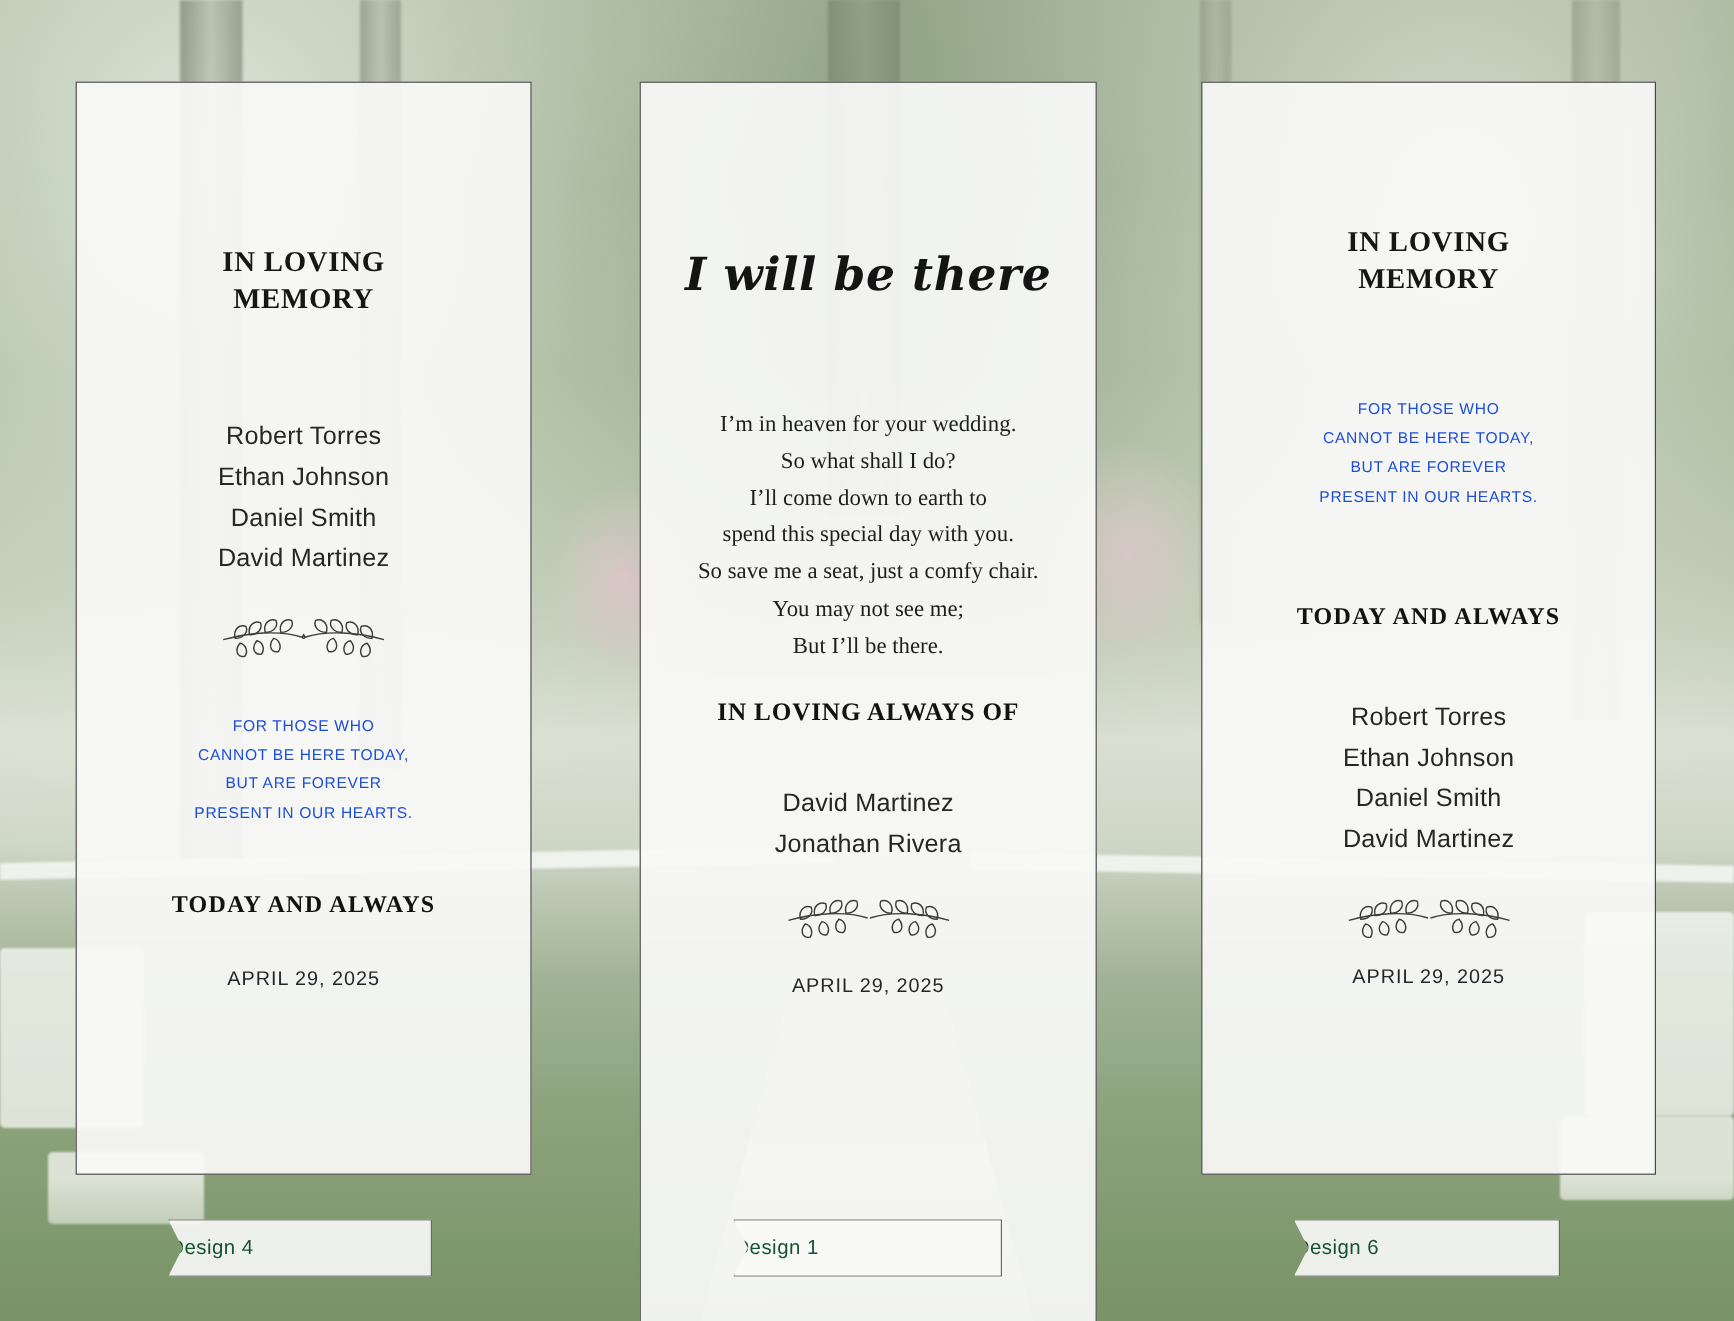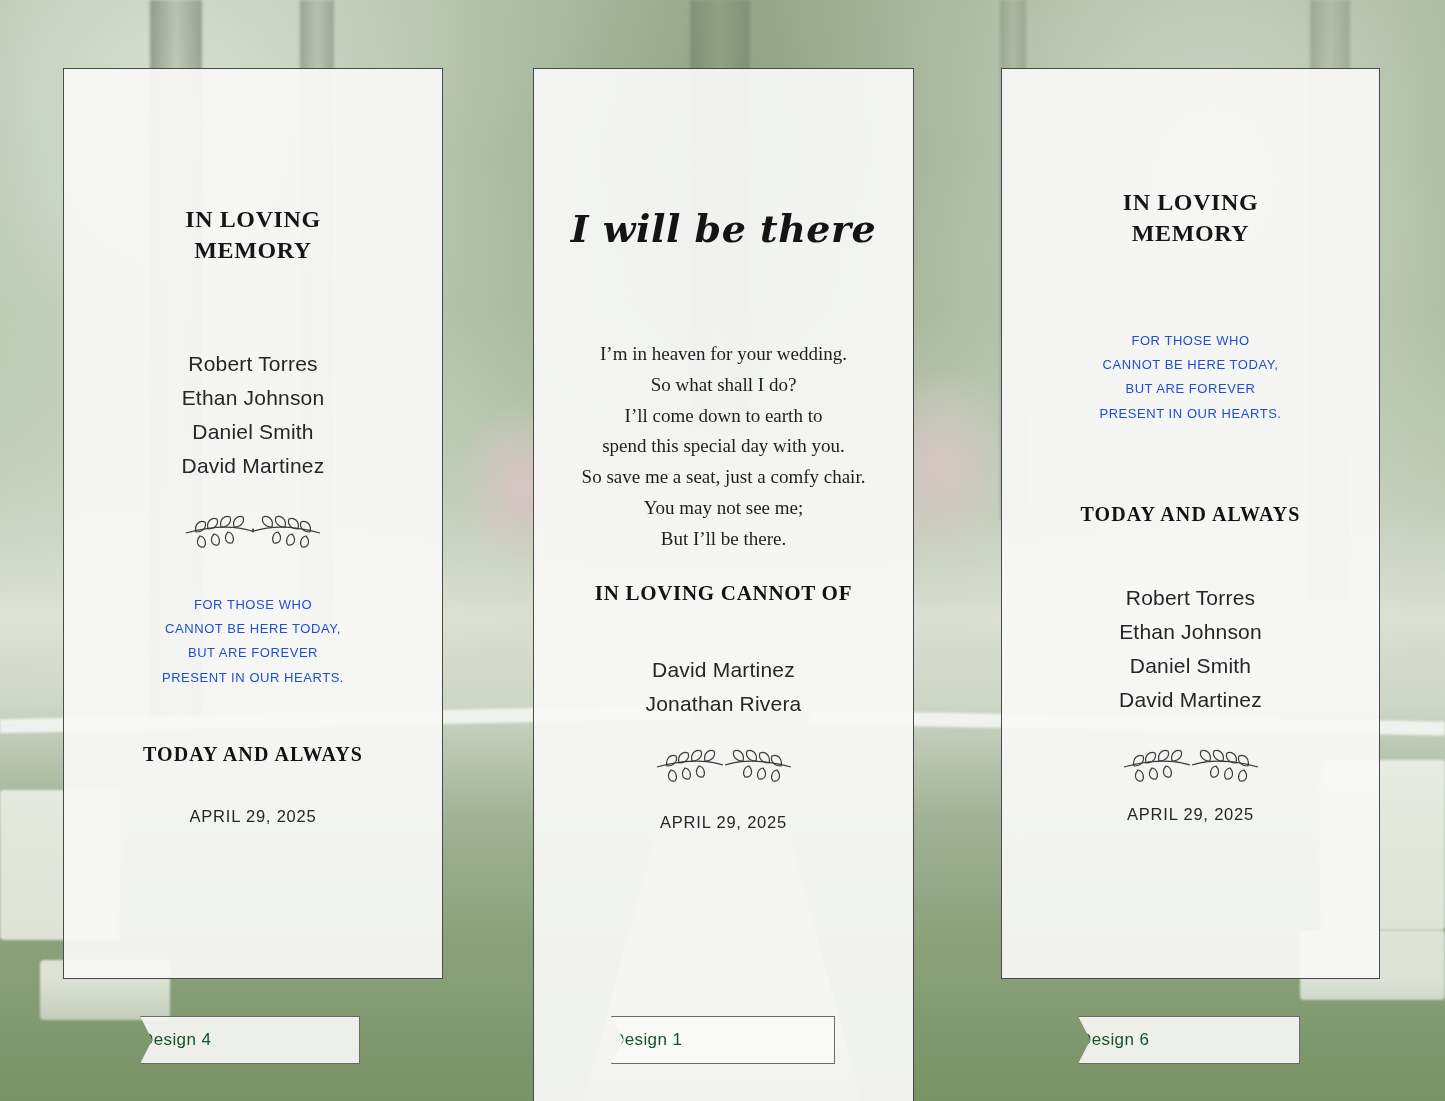--- a/index.html
+++ b/index.html
@@ -280,21 +280,21 @@
     <div class="card-inner poem" style="top:270px;">
       <div>I’m in heaven for your wedding.</div>
       <div>So what shall I do?</div>
       <div>I’ll come down to earth to</div>
       <div>spend this special day with you.</div>
       <div>So save me a seat, just a comfy chair.</div>
       <div>You may not see me;</div>
       <div>But I’ll be there.</div>
     </div>
 
-    <div class="card-inner memof" style="top:512px;">IN LOVING CANNOT OF</div>
+    <div class="card-inner memof" style="top:512px;">IN LOVING ALWAYS OF</div>
 
     <div class="card-inner names" style="top:584px;">
       <div>David Martinez</div>
       <div>Jonathan Rivera</div>
     </div>
 
     <div class="card-inner leaf-wrap" style="top:676px;">
       <svg width="150" height="40" viewBox="0 0 150 40">
         <g stroke="#3c3c3c" stroke-width="1.2" fill="none">
           <path d="M8 22 C30 16 55 14 74 20"></path>

